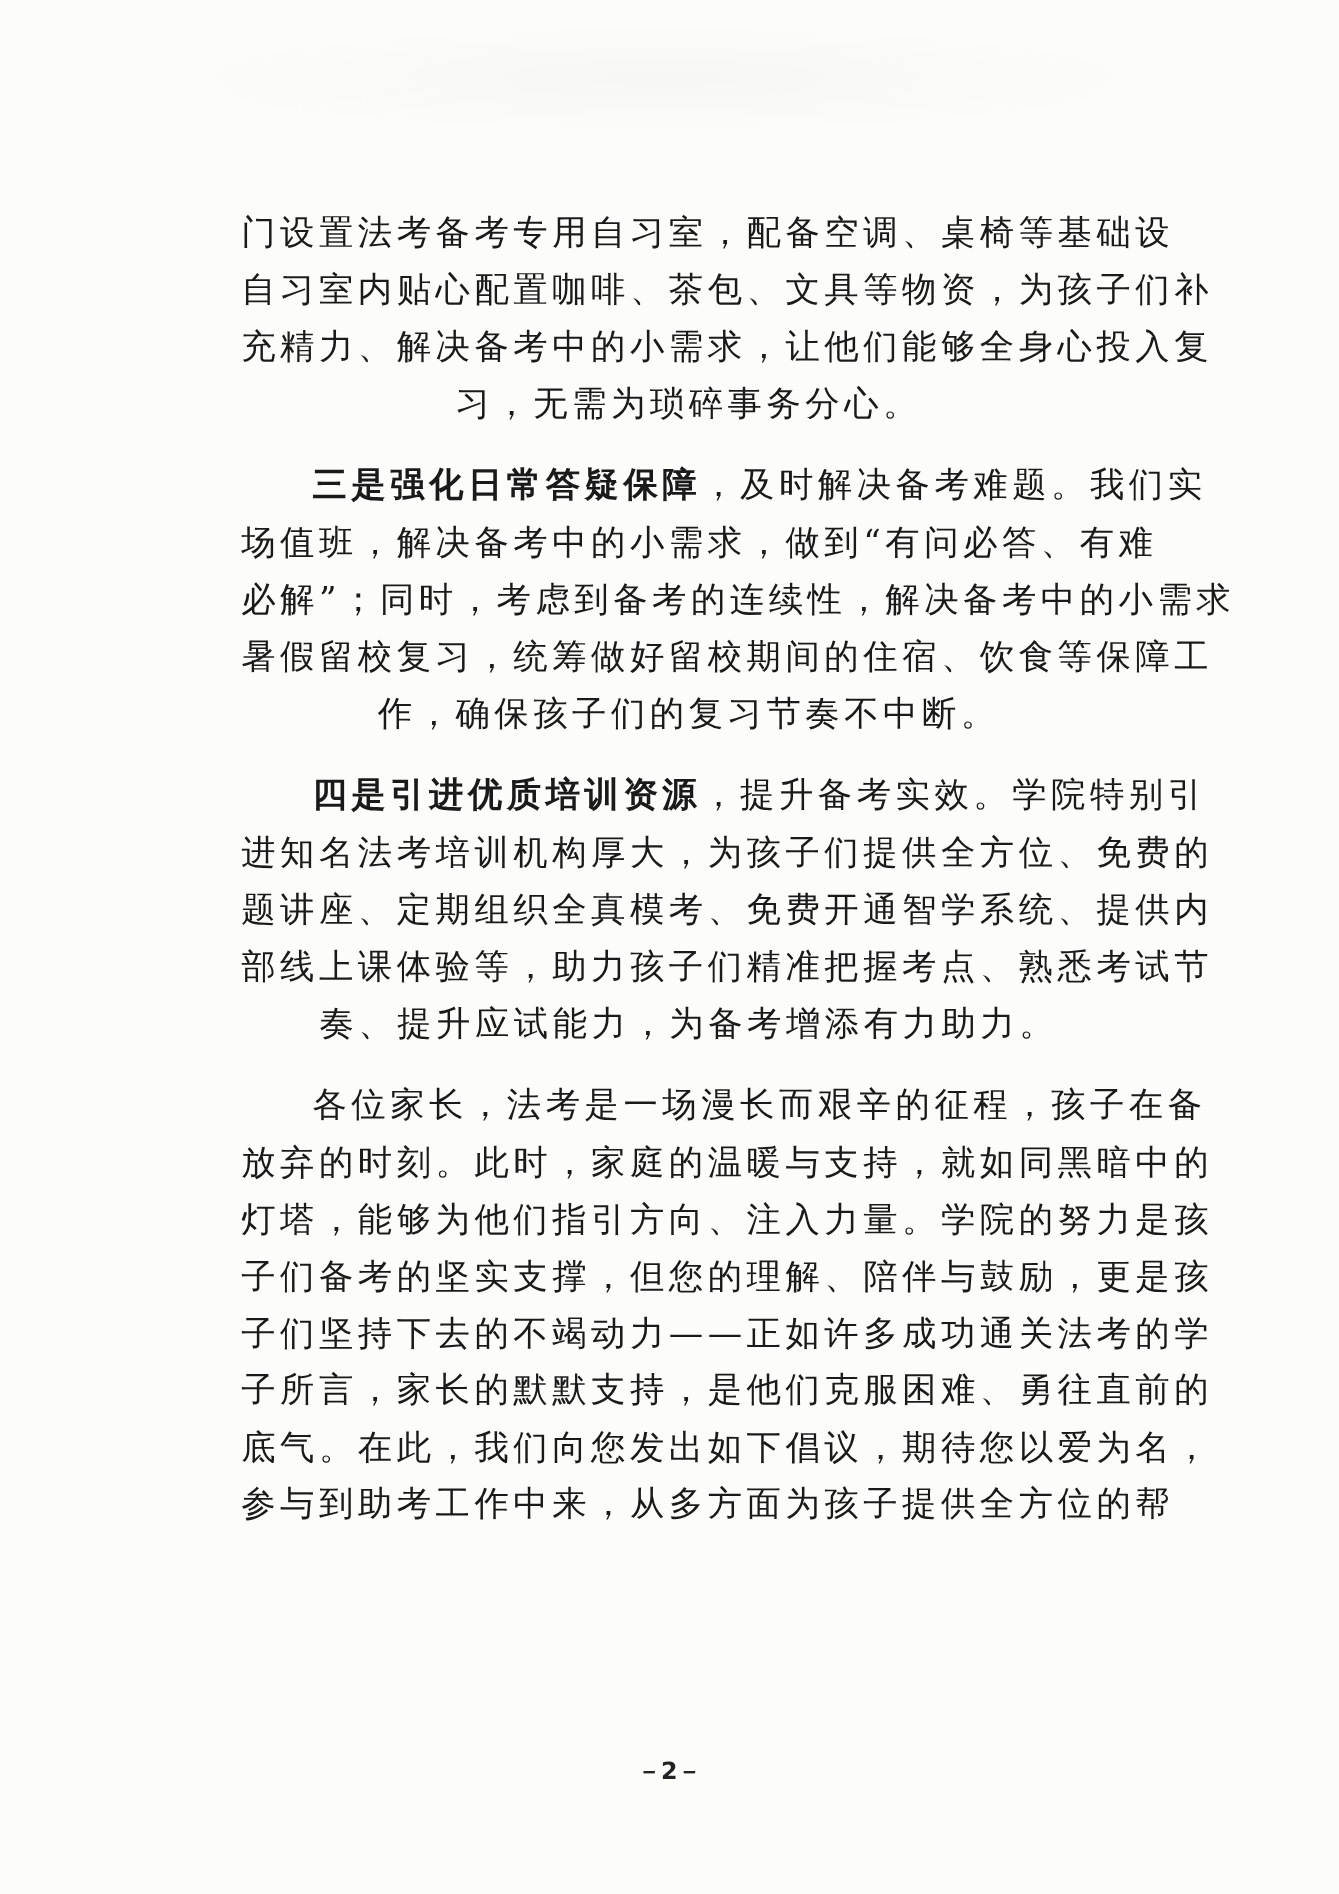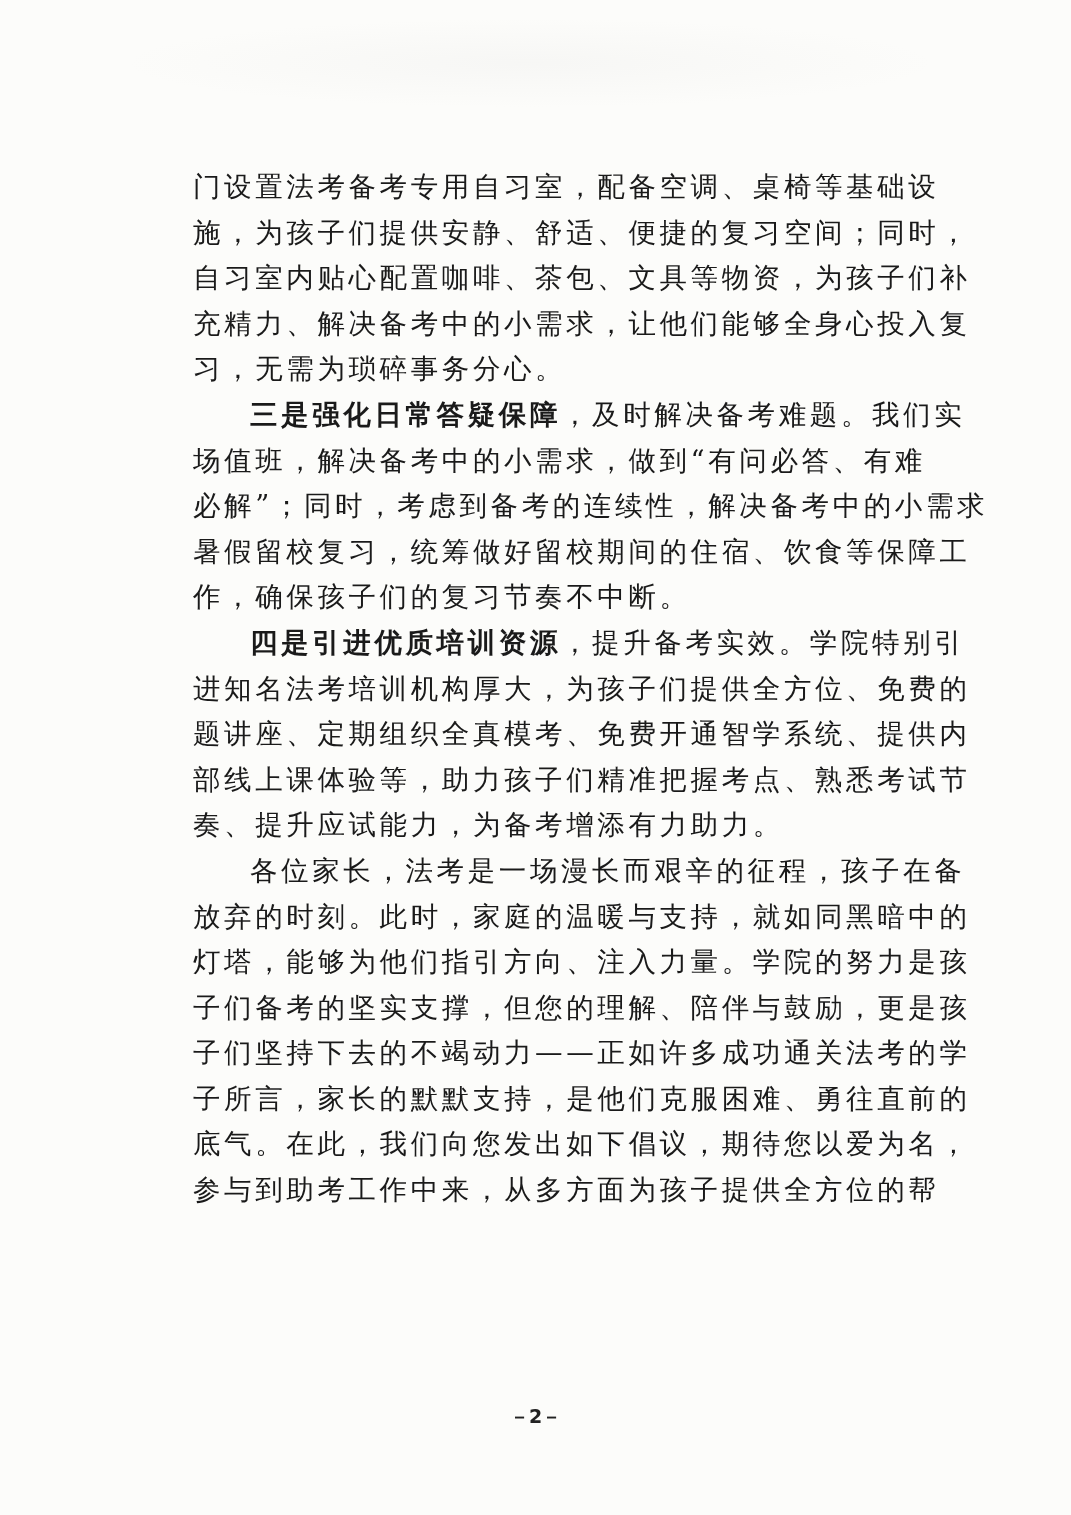--- a/index.html
+++ b/index.html
@@ -34,22 +34,23 @@
       top: 164px;
       width: 716px;
     }
     .line {
       height: 45.6px;
       line-height: 45.6px;
       font-size: 27.5px;
       letter-spacing: 3.6px;
       white-space: nowrap;
       overflow: visible;
+      text-align: center;
     }
-    .indent { padding-left: 57px; }
+    .indent { padding-left: 57px; margin-top: 20px; }
     .bold { font-weight: bold; font-family: "DejaVu Sans", "Liberation Sans", sans-serif; }
     .footer {
       position: absolute;
       left: 0;
       width: 1071px;
       top: 1404px;
       text-align: center;
       font-family: "DejaVu Sans", sans-serif;
       font-size: 19px;
       font-weight: bold;
@@ -57,21 +58,20 @@
     }
   </style>
 </head>
 <body>
 
 <div class="page">
   <div class="scan-smudge"></div>
 
   <div class="body-text">
     <div class="line">门设置法考备考专用自习室，配备空调、桌椅等基础设</div>
-    <div class="line">施，为孩子们提供安静、舒适、便捷的复习空间；同时，</div>
     <div class="line">自习室内贴心配置咖啡、茶包、文具等物资，为孩子们补</div>
     <div class="line">充精力、解决备考中的小需求，让他们能够全身心投入复</div>
     <div class="line">习，无需为琐碎事务分心。</div>
 
     <div class="line indent"><span class="bold">三是强化日常答疑保障</span><span>，及时解决备考难题。我们实</span></div>
     <div class="line">场值班，解决备考中的小需求，做到“有问必答、有难</div>
     <div class="line">必解”；同时，考虑到备考的连续性，解决备考中的小需求</div>
     <div class="line">暑假留校复习，统筹做好留校期间的住宿、饮食等保障工</div>
     <div class="line">作，确保孩子们的复习节奏不中断。</div>
 

